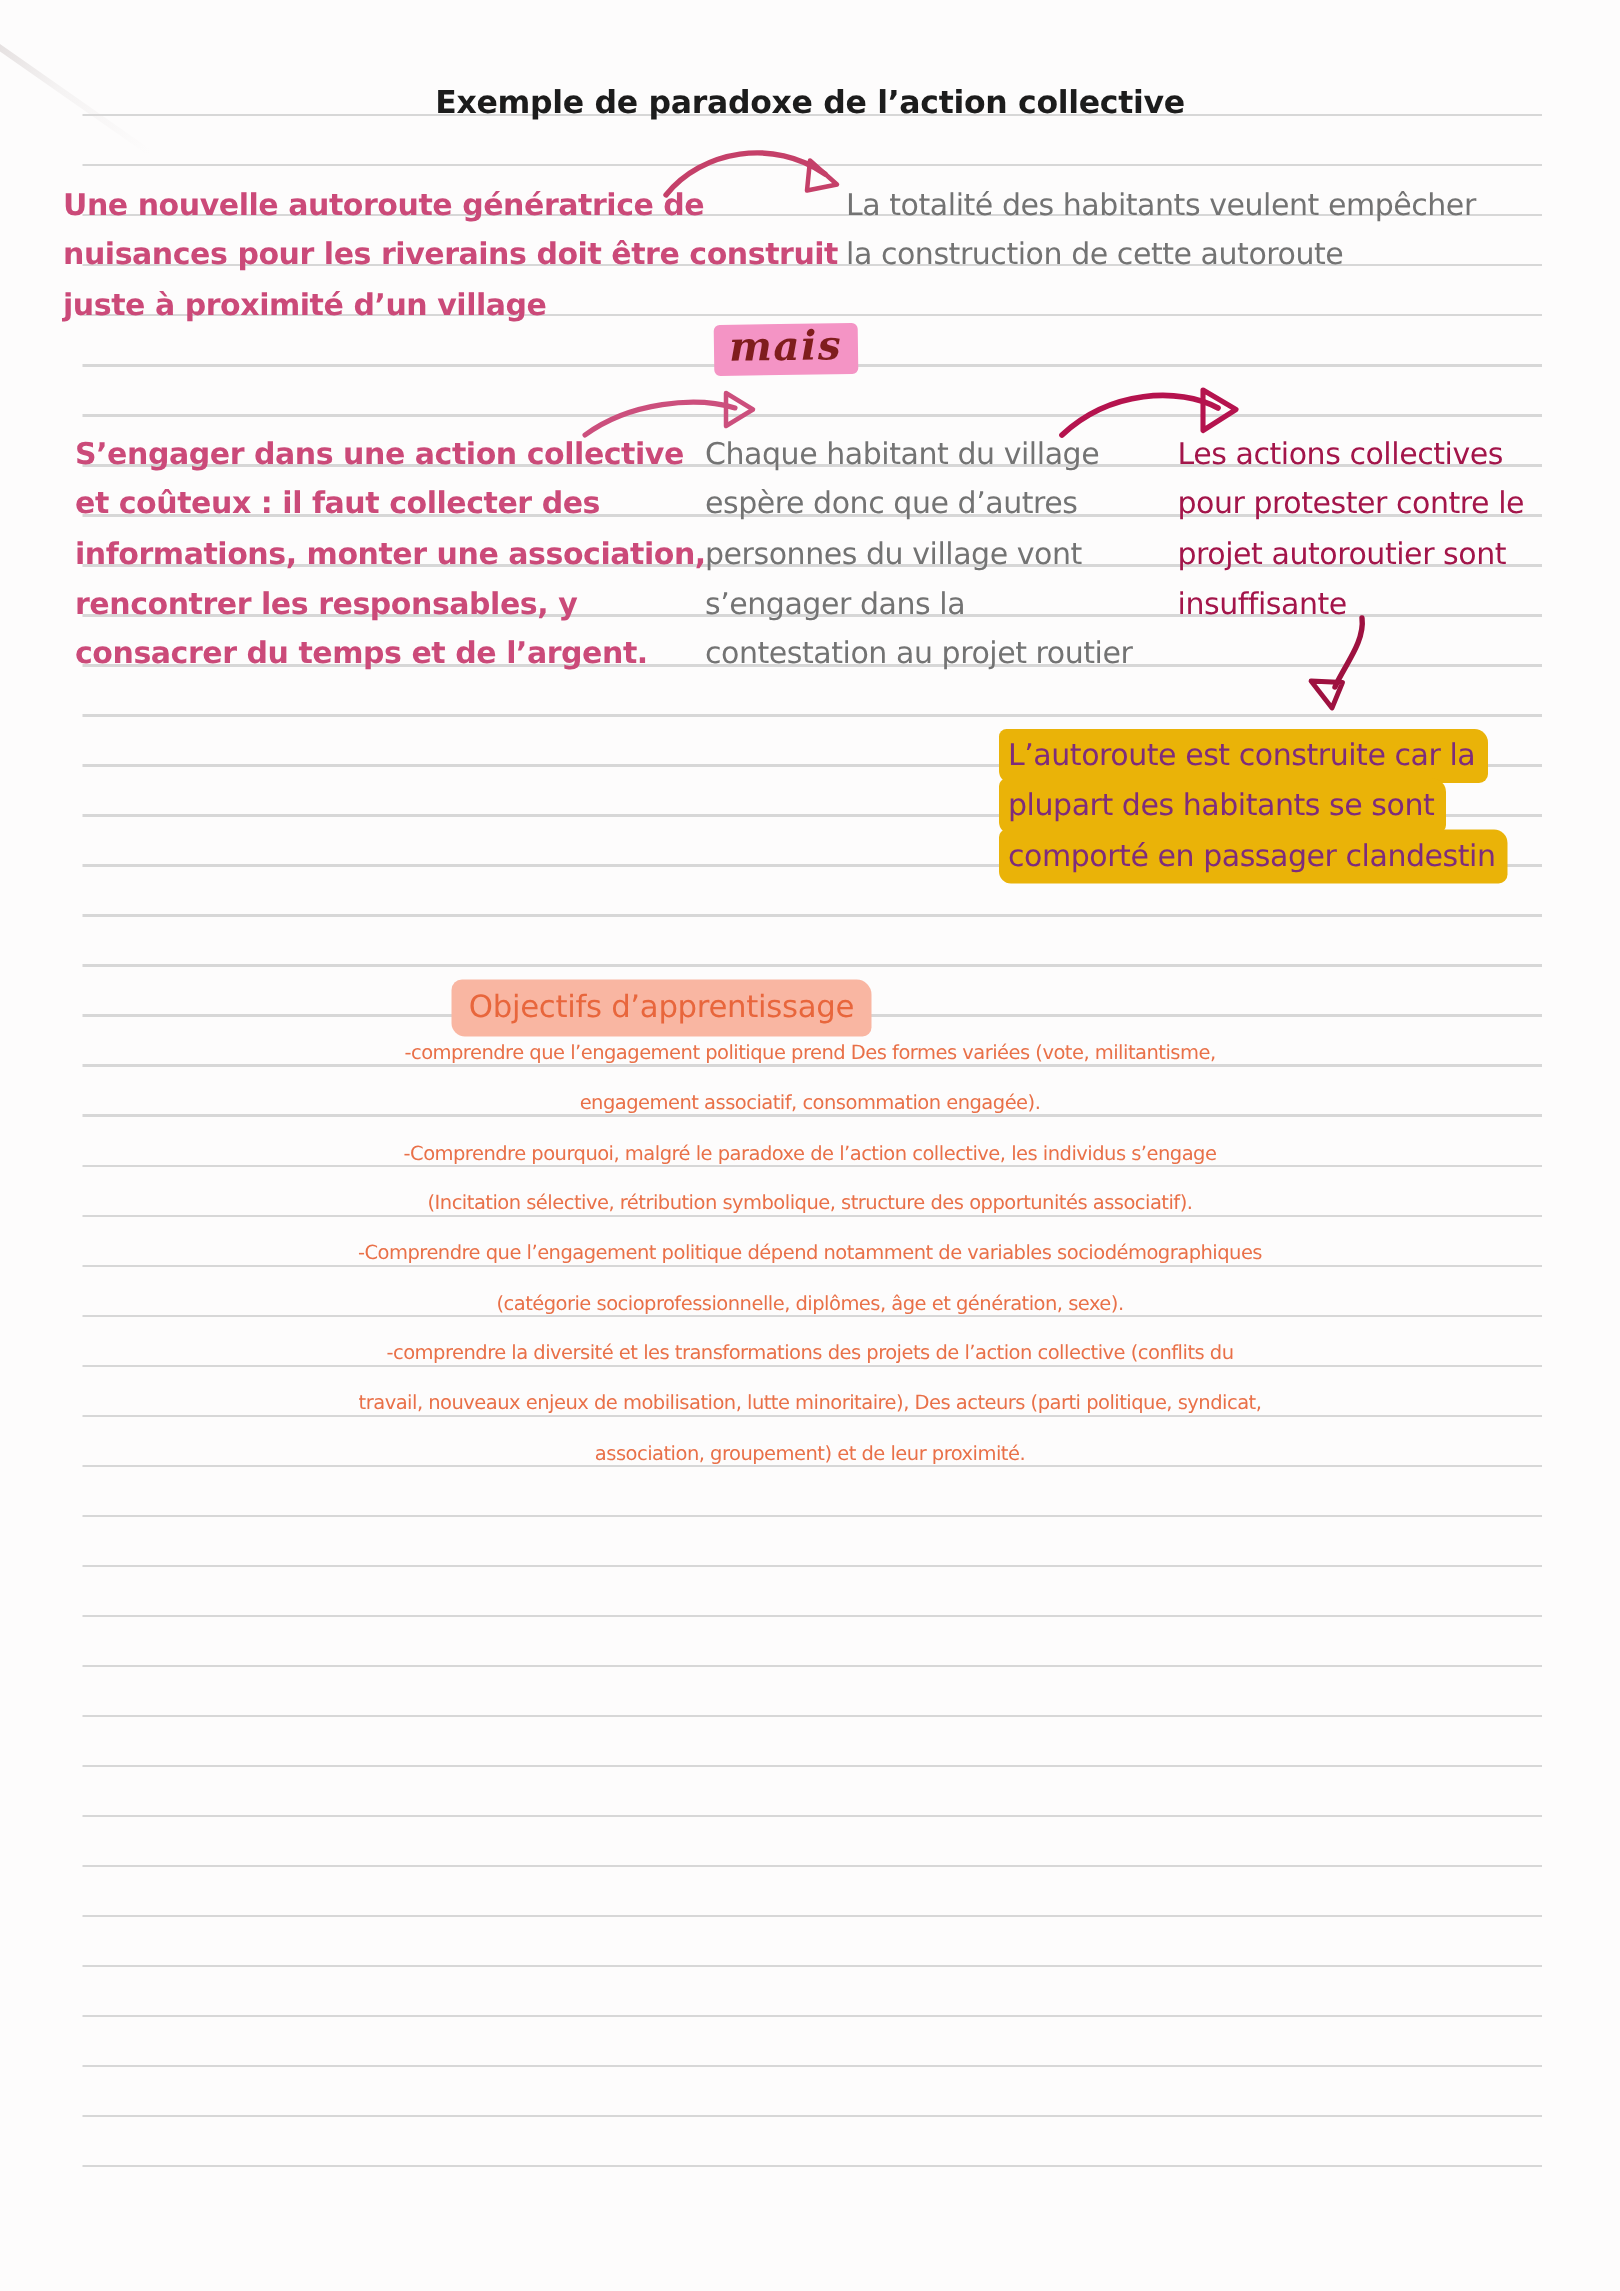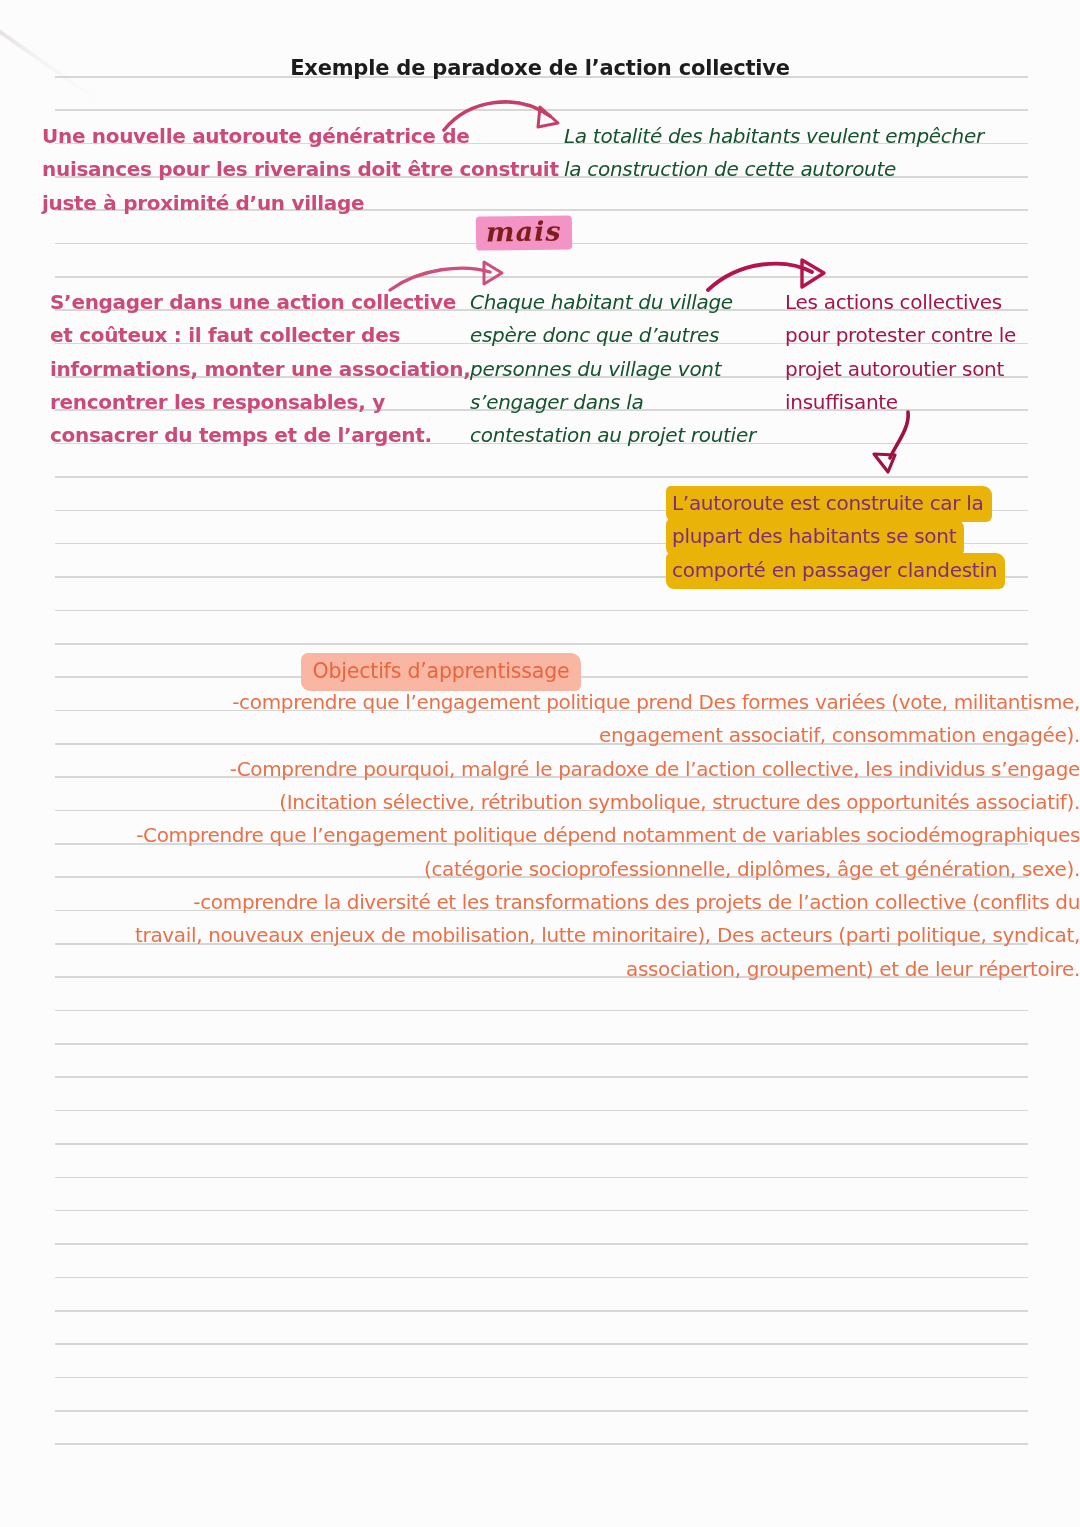--- a/index.html
+++ b/index.html
@@ -24,43 +24,43 @@
     position:absolute;left:-22px;top:14px;width:150px;height:4px;
     background:linear-gradient(to right, rgba(195,185,185,.55), rgba(220,215,215,.25), transparent);
     transform:rotate(35deg);transform-origin:left top;border-radius:3px;
   }
   .txt{position:absolute;line-height:33.35px;font-size:20px;letter-spacing:-0.3px;white-space:nowrap;}
   .title{
     position:absolute;top:52px;left:0;width:1080px;text-align:center;
     font-size:21px;font-weight:600;color:#1c1c1c;letter-spacing:-0.2px;line-height:33.35px;
   }
   .pink{color:#cb4a79;font-weight:bold;}
-  .magenta{color:#14532d;font-style:italic;}
+  .magenta{color:#737373;}
   .crimson{color:#a3154a;}
   .mais{
     position:absolute;top:216px;left:476px;
     font-family:"DejaVu Serif","Liberation Serif",serif;
     font-style:italic;font-weight:bold;
     font-size:27px;color:#7f1d1d;line-height:30px;letter-spacing:1px;
   }
   .mais .hl{background:#f494c5;padding:1px 10px 3px 10px;border-radius:4px;display:inline-block;transform:rotate(-0.8deg);}
   .conclusion{position:absolute;top:486px;left:672px;line-height:33.35px;font-size:20px;letter-spacing:-0.3px;}
   .conclusion .line{height:33.35px;white-space:nowrap;}
   .conclusion .hl{
     background:#eab308;color:#7e2c7c;display:inline-block;
     padding:1px 8px 2px 6px;margin-left:-6px;border-radius:5px 9px 6px 8px;
   }
   .obj-title{
     position:absolute;top:653px;left:0;width:882px;text-align:center;
     font-size:20.5px;line-height:33.35px;letter-spacing:-0.2px;
   }
   .obj-title .hl{background:#f9b6a2;color:#e8663c;padding:2px 12px 3px 12px;border-radius:7px 10px 6px 9px;display:inline-block;}
   .objectives{
-    position:absolute;top:686px;left:0;width:1080px;text-align:right;
-    font-size:20px;line-height:33.35px;letter-spacing:-0.35px;color:#e97048;
+    position:absolute;top:686px;left:0;width:1080px;text-align:center;
+    font-size:13px;line-height:33.35px;letter-spacing:-0.35px;color:#e97048;
   }
   .objectives .line{height:33.35px;white-space:nowrap;}
   svg.arrow{position:absolute;overflow:visible;}
 </style>
 </head>
 <body>
 
 <div class="page">
 
   <div class="rules"></div>
@@ -138,16 +138,16 @@
 
   <div class="objectives">
     <div class="line">-comprendre que l’engagement politique prend Des formes variées (vote, militantisme,</div>
     <div class="line">engagement associatif, consommation engagée).</div>
     <div class="line">-Comprendre pourquoi, malgré le paradoxe de l’action collective, les individus s’engage</div>
     <div class="line">(Incitation sélective, rétribution symbolique, structure des opportunités associatif).</div>
     <div class="line">-Comprendre que l’engagement politique dépend notamment de variables sociodémographiques</div>
     <div class="line">(catégorie socioprofessionnelle, diplômes, âge et génération, sexe).</div>
     <div class="line">-comprendre la diversité et les transformations des projets de l’action collective (conflits du</div>
     <div class="line">travail, nouveaux enjeux de mobilisation, lutte minoritaire), Des acteurs (parti politique, syndicat,</div>
-    <div class="line">association, groupement) et de leur répertoire.</div>
+    <div class="line">association, groupement) et de leur proximité.</div>
   </div>
 
 </div>
 
 </body></html>

